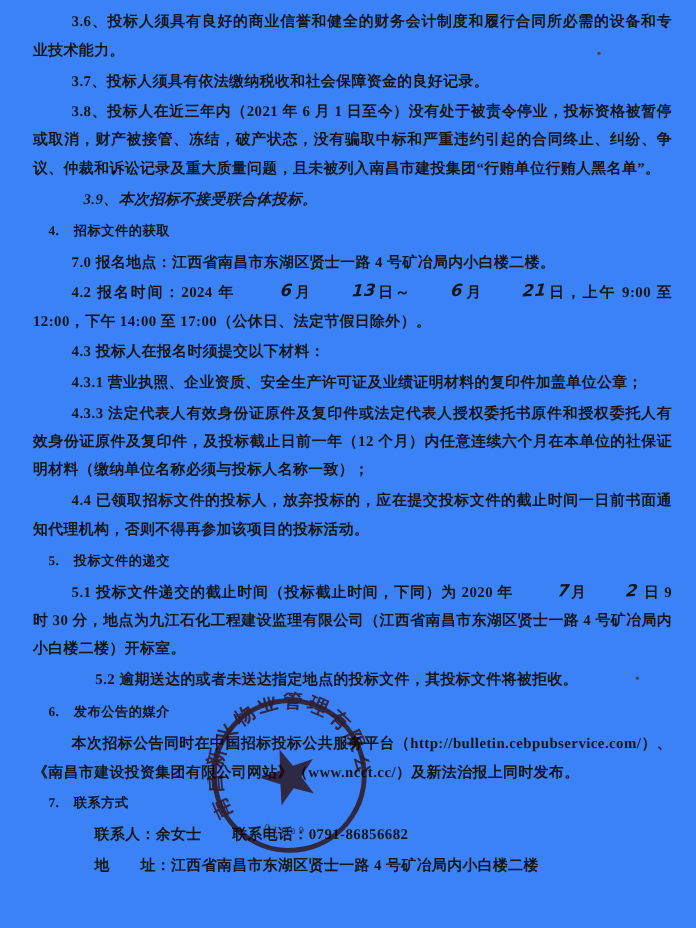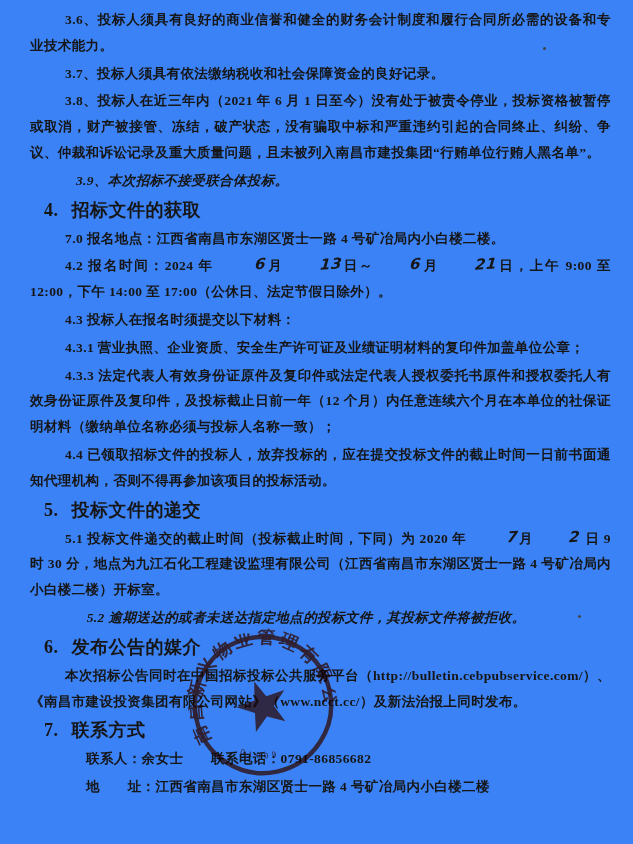--- a/index.html
+++ b/index.html
@@ -10,23 +10,23 @@
     font-family:"Liberation Serif","DejaVu Serif",serif;
     color:#161616;
   }
   .doc { position:absolute; inset:0; padding:5px 22px 0 30px; }
   p.body {
     margin:2px 0 0 0; font-size:13.5px; line-height:25.8px;
     font-weight:bold; text-align:justify; letter-spacing:.4px;
   }
   p.ind  { text-indent:2.6em; }
   p.ind3 { text-indent:3.4em;font-style:italic; }
-  p.ind4 { text-indent:4.2em;font-style:italic; }
+  p.ind4 { text-indent:4.2em; }
   h2.sec {
-    margin:2px 0 1px 14px; font-size:18px; line-height:28px;
+    margin:2px 0 1px 14px; font-size:12px; line-height:28px;
     font-weight:bold; letter-spacing:.5px;
   }
   h2.sec .num { margin-right:13px; }
   .hand {
     font-family:"DejaVu Sans",sans-serif; font-style:italic; font-weight:bold;
     font-size:15px; display:inline-block; transform:skewX(-8deg) rotate(-3deg);
     line-height:1; padding:0 1px;
   }
   .contacts { margin:1px 0 0 56px; }
   .contacts p {

